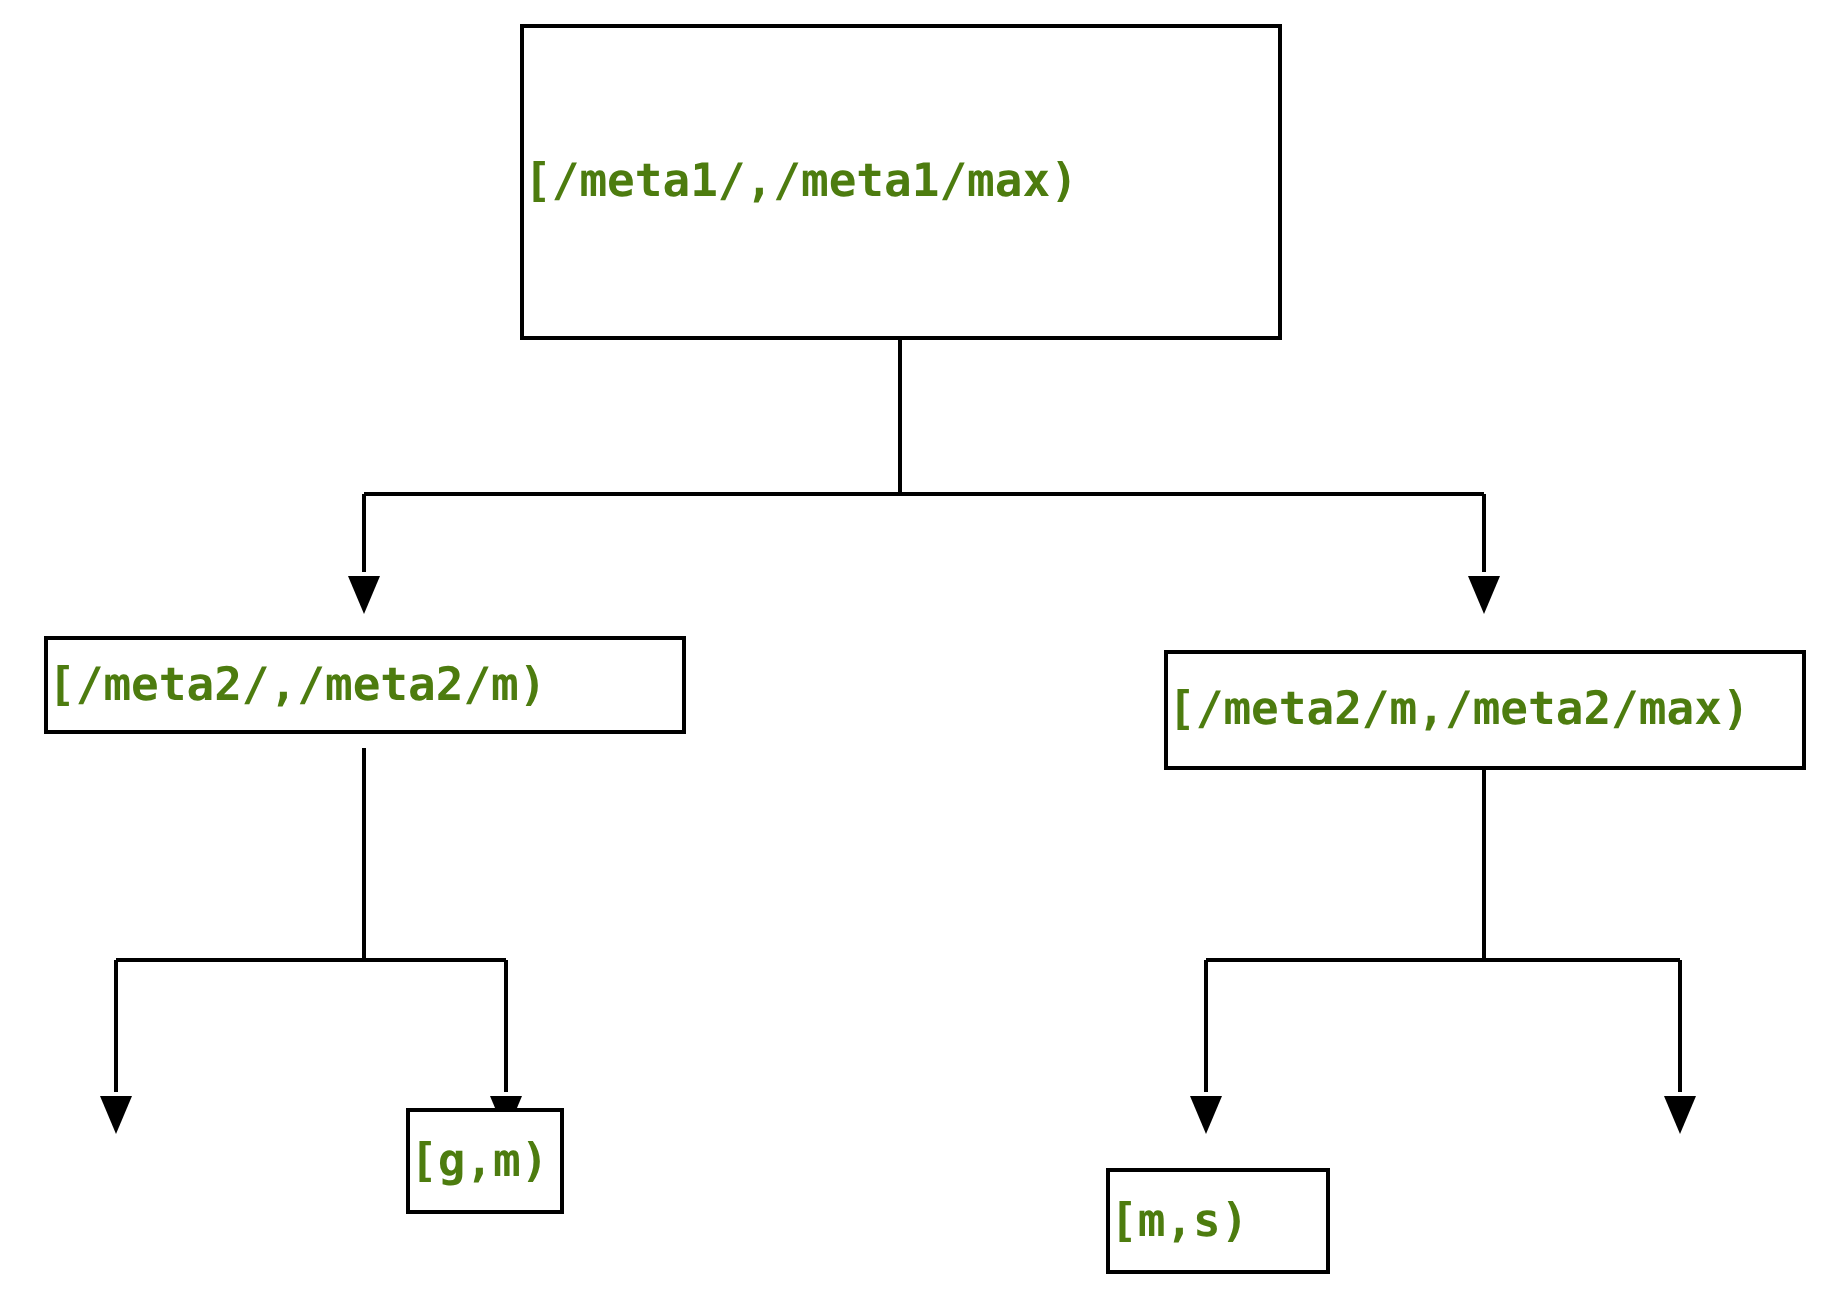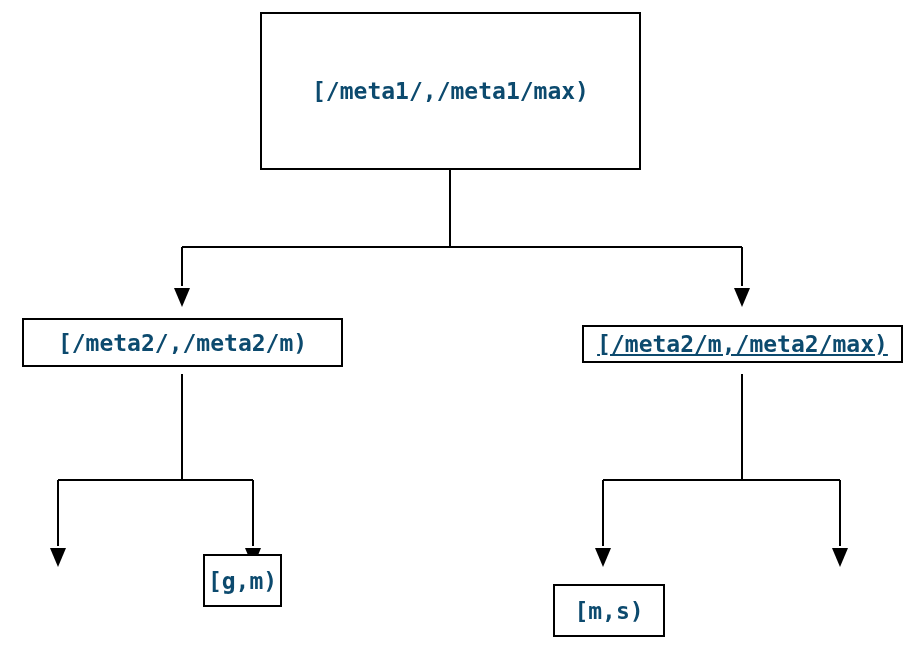--- a/index.html
+++ b/index.html
@@ -21,32 +21,32 @@
     top: 0;
     width: 912px;
     height: 652px;
     pointer-events: none;
   }
   .node {
     position: absolute;
     box-sizing: border-box;
     border: 2px solid #000000;
     background: #ffffff;
-    color: #0c4a6e;
+    color: #4d7c0f;
     display: flex;
     align-items: center;
-    justify-content: center;
+    justify-content: flex-start;
     font-size: 23px;
     font-weight: bold;
     letter-spacing: 0;
     white-space: nowrap;
   }
   #node-root  { left: 260px; top: 12px;  width: 381px; height: 158px; }
   #node-left  { left: 22px;  top: 318px; width: 321px; height: 49px; }
-  #node-right { left: 582px; top: 325px; width: 321px; height: 38px; text-decoration: underline; }
+  #node-right { left: 582px; top: 325px; width: 321px; height: 60px; }
   #node-leaf1 { left: 8px;   top: 584px; width: 100px; height: 53px; }
   #node-leaf2 { left: 203px; top: 554px; width: 79px; height: 53px; }
   #node-leaf3 { left: 553px; top: 584px; width: 112px; height: 53px; }
   #node-leaf4 { left: 778px; top: 584px; width: 124px; height: 53px; }
 </style>
 </head>
 <body>
 
 <div class="canvas">
 

